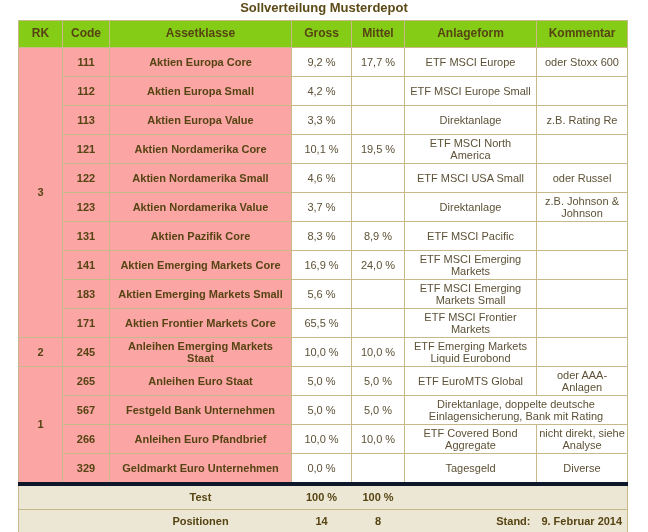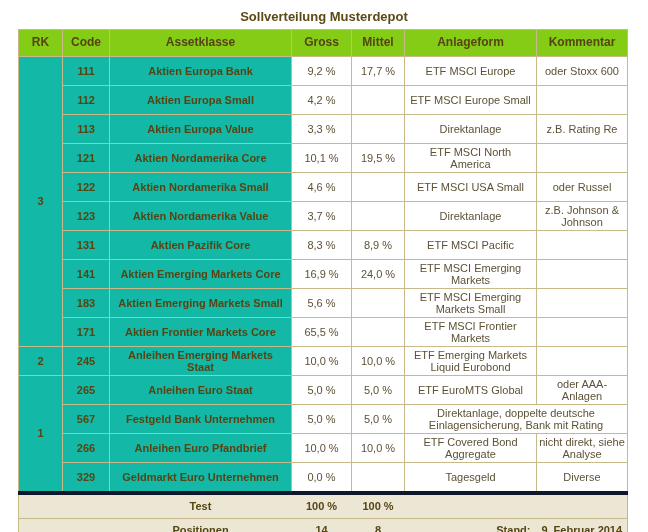--- a/index.html
+++ b/index.html
@@ -5,21 +5,21 @@
   html,body{margin:0;padding:0;background:#ffffff;}
   body{
     width:648px;height:532px;
     font-family:"Liberation Sans","DejaVu Sans",sans-serif;
     color:#584617;
     overflow:hidden;
   }
   .page-title{
     width:648px;text-align:center;
     font-size:13px;font-weight:bold;color:#5c4a16;
-    padding-top:9px;padding-bottom:5px;
+    padding-top:0;padding-bottom:5px;
   }
   table.alloc{
     border-collapse:collapse;
     table-layout:fixed;
     margin-left:18px;
     width:609px;
     border:1px solid #c7b98a;
   }
   td,th{
     border:1px solid #c7b98a;
@@ -33,21 +33,21 @@
     color:#5a4a1f;
   }
   thead th{
     background:#84cc16;
     color:#564413;
     font-weight:bold;
     height:24px;
     font-size:12px;
   }
   tbody td{height:26px;background:#ffffff;}
-  td.cream{background:#14b8a6;}
+  td.cream{background:#fca5a5;}
   td.bold{font-weight:bold;color:#564413;}
   td.val{font-weight:normal;color:#5d5136;}
   tfoot td{
     background:#ece7d4;
     border-left:none;border-right:none;border-bottom:none;
     font-weight:bold;color:#564413;
     height:21px;
     white-space:nowrap;
   }
   tfoot tr.first td{border-top:4px solid #0f172a;}
@@ -77,21 +77,21 @@
       <th>Gross</th>
       <th>Mittel</th>
       <th>Anlageform</th>
       <th>Kommentar</th>
     </tr>
   </thead>
   <tbody>
     <tr>
       <td rowspan="10" class="cream bold">3</td>
       <td class="cream bold">111</td>
-      <td class="cream bold">Aktien Europa Bank</td>
+      <td class="cream bold">Aktien Europa Core</td>
       <td class="val">9,2 %</td>
       <td class="val">17,7 %</td>
       <td class="val">ETF MSCI Europe</td>
       <td class="val">oder Stoxx 600</td>
     </tr>
     <tr>
       <td class="cream bold">112</td>
       <td class="cream bold">Aktien Europa Small</td>
       <td class="val">4,2 %</td>
       <td class="val"></td>

